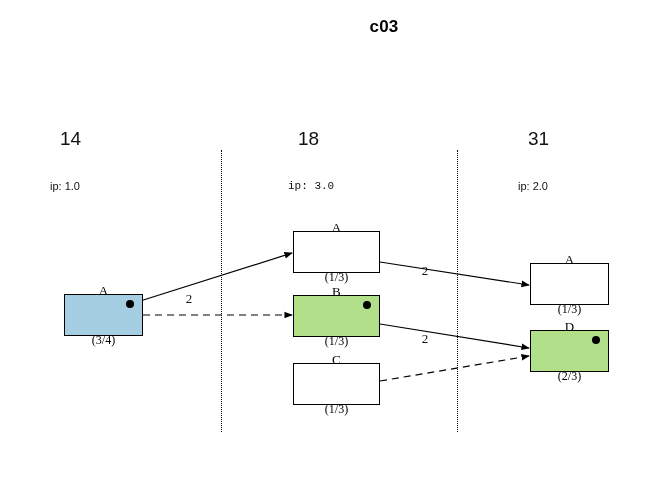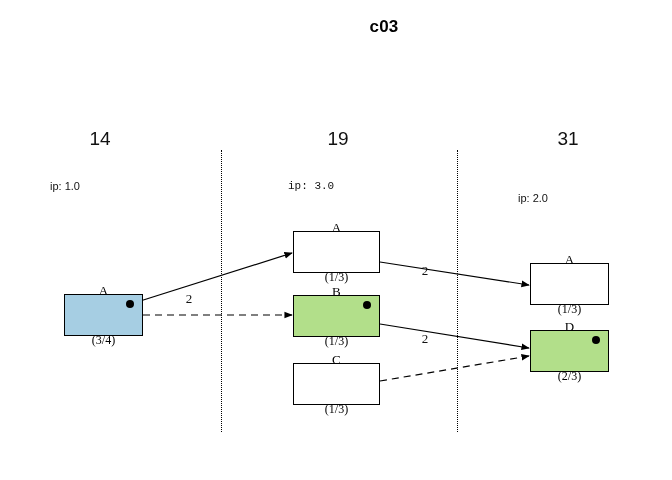--- a/index.html
+++ b/index.html
@@ -31,21 +31,20 @@
     text-align: center;
     font-family: "Liberation Sans", sans-serif;
     font-weight: bold;
     font-size: 17px;
     letter-spacing: 0.2px;
     padding-left: 48px;
   }
 
   .col-head {
     position: absolute;
-    text-align: center;
     font-family: "Liberation Sans", sans-serif;
     font-size: 19px;
     font-weight: normal;
     color: #111;
   }
 
   .col-ip {
     position: absolute;
     font-family: "Liberation Sans", sans-serif;
     font-size: 11px;
@@ -97,25 +96,25 @@
   }
 </style>
 </head>
 <body>
 
 <div class="title">c03</div>
 
 <div class="col-head" style="left:60px; top:128px; width:80px;">14</div>
 <div class="col-ip" style="left:50px; top:180px; width:100px;">ip: 1.0</div>
 
-<div class="col-head" style="left:298px; top:128px; width:80px;">19</div>
+<div class="col-head" style="left:298px; top:128px; width:80px;">18</div>
 <div class="col-ip" style="left:288px; top:180px; width:100px;font-family:Liberation Mono, monospace;">ip: 3.0</div>
 
 <div class="col-head" style="left:528px; top:128px; width:80px;">31</div>
-<div class="col-ip" style="left:518px; top:180px; width:100px;margin-top:12px;">ip: 2.0</div>
+<div class="col-ip" style="left:518px; top:180px; width:100px;">ip: 2.0</div>
 
 <div class="divider" style="left:221px; top:150px; height:282px;"></div>
 <div class="divider" style="left:457px; top:150px; height:282px;"></div>
 
 <svg id="canvas" xmlns="http://www.w3.org/2000/svg">
   <defs>
     <marker id="arrow" viewBox="0 0 10 10" refX="9" refY="5" markerWidth="7" markerHeight="7" orient="auto-start-reverse">
       <path d="M 0 1 L 10 5 L 0 9 z" fill="#000"></path>
     </marker>
   </defs>

